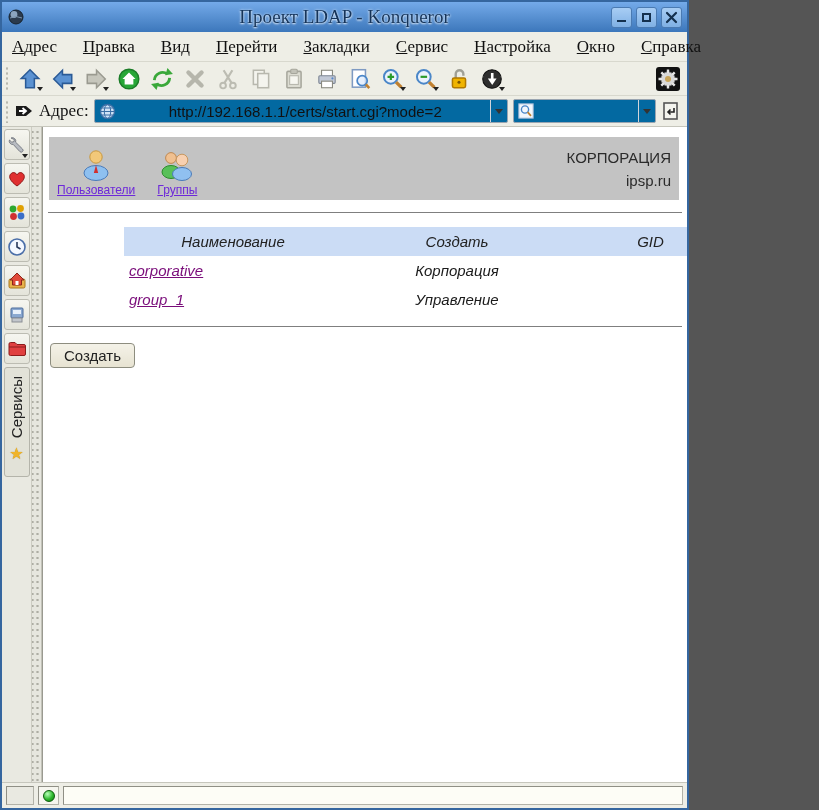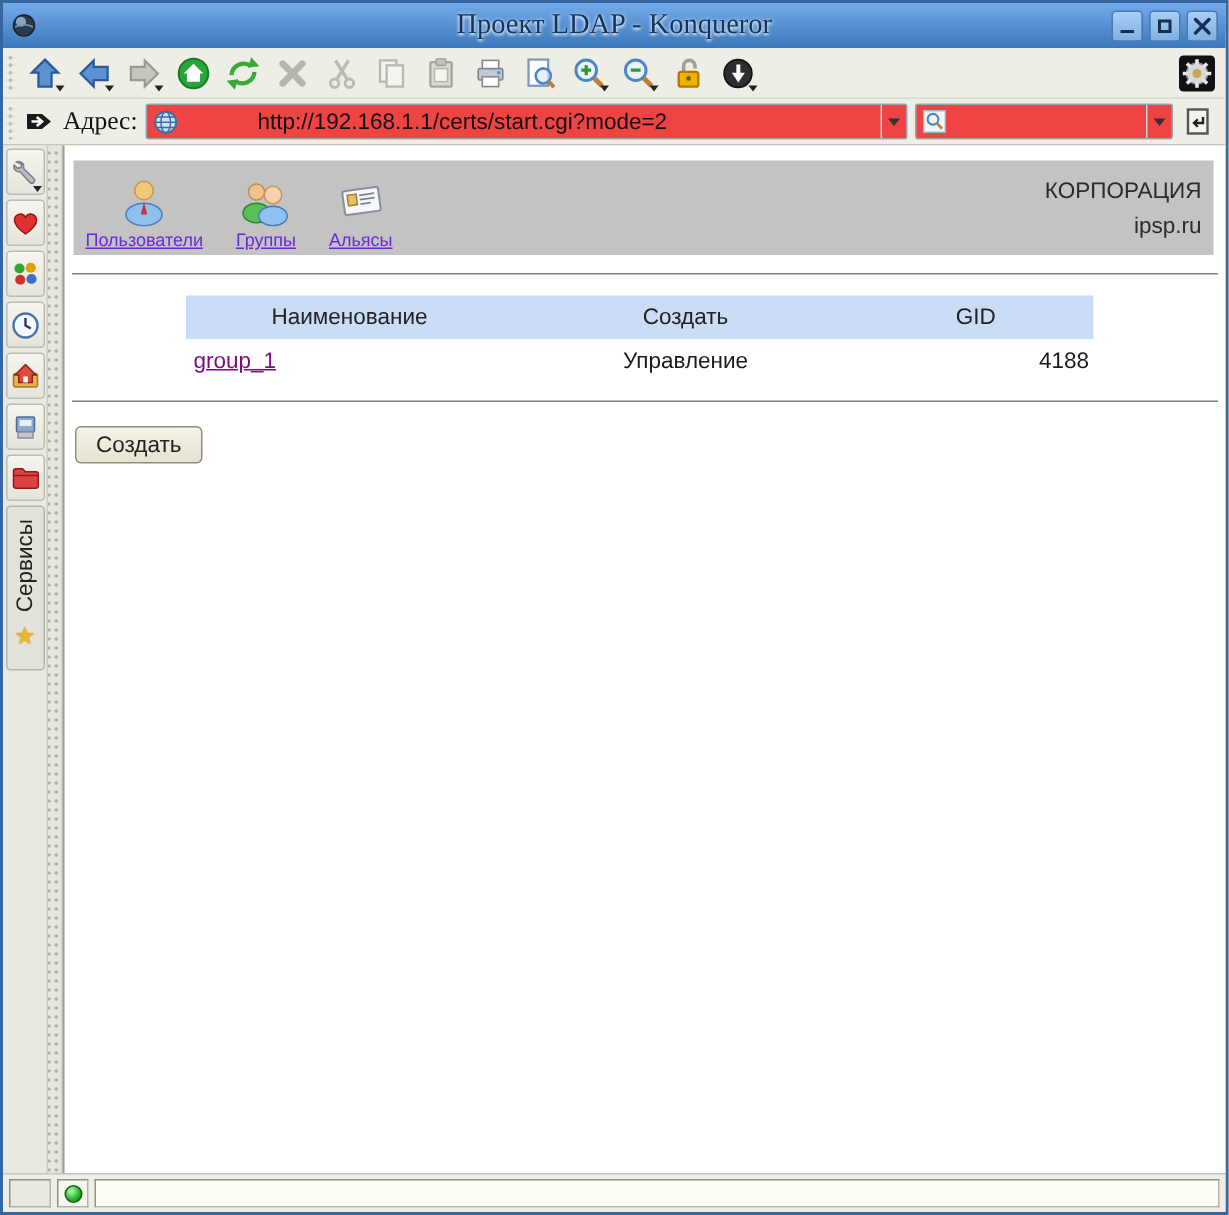--- a/index.html
+++ b/index.html
@@ -1,19 +1,19 @@
 <!DOCTYPE html>
 <html><head>
 <meta charset="utf-8">
 <style>
   * { margin:0; padding:0; box-sizing:border-box; }
   html,body { width:819px; height:810px; background:#555; }
   body { font-family:"Liberation Serif", serif; }
 
-  .window { width:819px; height:810px; border:2px solid #35669f; display:flex; flex-direction:column; background:#eeeee6; }
+  .window { width:689px; height:810px; border:2px solid #35669f; display:flex; flex-direction:column; background:#eeeee6; }
 
   
   .titlebar { height:30px; flex:0 0 30px; background:linear-gradient(#7fb2ec,#texture 0,#74aae9 0,#3c77bb 100%); background:linear-gradient(#74aae9,#3c77bb); display:flex; align-items:center; position:relative; padding:0 5px; }
   .win-icon { width:18px; height:18px; display:inline-block; }
   .win-title { position:absolute; left:0; right:0; text-align:center; font-size:19px; color:#15345a; text-shadow:0 1px 2px rgba(255,255,255,.85), 0 0 3px rgba(210,230,250,.9); pointer-events:none; }
   .win-btns { margin-left:auto; display:flex; gap:4px; z-index:2; }
   .wbtn { width:21px; height:21px; background:linear-gradient(#a8cdf4,#7fb0e4); border:1px solid #4a7ab2; border-radius:3px; display:flex; align-items:center; justify-content:center; }
   .glyph-min { width:9px; height:0; border-bottom:2px solid #14304e; margin-top:8px; }
   .glyph-max { width:9px; height:9px; border:2px solid #14304e; }
   .glyph-x { width:13px; height:13px; }
@@ -26,21 +26,21 @@
   
   .toolbar { height:34px; flex:0 0 34px; display:flex; align-items:center; gap:7px; padding:0 6px 0 2px; background:#eeeee6; border-bottom:1px solid #d8d8ce; }
   .handle { width:6px; height:80%; background-image:radial-gradient(circle, #b8b8ae 1px, transparent 1.3px); background-size:4px 5px; background-position:1px 1px; }
   .tbtn { width:26px; height:26px; display:flex; align-items:center; justify-content:center; position:relative; border-radius:3px; }
   .tbtn .dd { position:absolute; right:0; bottom:1px; width:0; height:0; border-left:3px solid transparent; border-right:3px solid transparent; border-top:4px solid #222; }
   .spacer { flex:1; }
 
   
   .addressbar { height:31px; flex:0 0 31px; display:flex; align-items:center; gap:5px; padding:0 6px 0 2px; background:#eeeee6; border-bottom:1px solid #c6c6bc; }
   .addr-label { font-size:17px; color:#101010; }
-  .combo { height:24px; background:#ef4444; border:1px solid #9aa5b1; border-radius:2px; display:flex; align-items:center; padding-left:4px;gap:48px; }
+  .combo { height:24px; background:#0369a1; border:1px solid #9aa5b1; border-radius:2px; display:flex; align-items:center; padding-left:4px;gap:48px; }
   .combo.url { flex:1; }
   .combo.search { width:172px; }
   .combo-text { font-family:"Liberation Sans", sans-serif; font-size:15px; color:#111; padding-left:5px; white-space:nowrap; overflow:hidden; flex:1; }
   .combo-dd { width:17px; height:100%; display:flex; align-items:center; justify-content:center; border-left:1px solid #d0d4da; }
   .tri-down { width:0; height:0; border-left:4px solid transparent; border-right:4px solid transparent; border-top:5px solid #333; }
 
   
   .main { flex:1; display:flex; min-height:0; }
   .sidebar { width:30px; flex:0 0 30px; background:#e9e9e1; border-right:1px solid #cccc C2; border-right:1px solid #ccccc2; display:flex; flex-direction:column; align-items:center; padding-top:2px; gap:3px; }
   .sbtn { width:26px; height:31px; background:linear-gradient(#f6f6f0,#e4e4da); border:1px solid #bcbcb2; border-radius:3px; display:flex; align-items:center; justify-content:center; position:relative; }
@@ -56,21 +56,21 @@
 
   
   .page-header { margin:10px 8px 0 6px; height:63px; background:#c3c3c3; display:flex; align-items:flex-end; padding:0 8px; }
   .nav-item { display:flex; flex-direction:column; align-items:center; margin-right:22px; text-decoration:none; }
   .nav-item .lbl { font-size:12px; color:#6d28d9; text-decoration:underline; margin:2px 0 3px; }
   .org { margin-left:auto; text-align:right; font-size:15px; color:#2b2b2b; line-height:1.55; padding-bottom:8px; }
 
   .hr { border-top:1px solid #7f7f7f; margin:12px 5px 0 5px; }
 
   
-  table.groups { border-collapse:collapse; margin:14px 0 0 81px; width:605px; font-size:15px; }
+  table.groups { border-collapse:collapse; margin:14px 0 0 81px; width:605px; font-size:15px;font-style:italic; }
   table.groups th { background:#cbdcf5; font-weight:normal; height:29px; text-align:center; color:#222; }
   table.groups td { height:29px; }
   .col-name { width:218px; }
   .col-desc { width:230px; }
   .col-gid  { width:157px; }
   td.name { text-align:left; padding-left:5px; }
   td.desc { text-align:center; }
   td.gid  { text-align:right; padding-right:3px; }
   a.glink { color:#7a0d7a; text-decoration:underline; }
 
@@ -105,20 +105,31 @@
           <span class="glyph-max"></span>
         </span>
       <span class="wbtn">
           <svg class="glyph-x" viewBox="0 0 13 13">
             <path d="M2 2 L11 11 M11 2 L2 11" stroke="#14304e" stroke-width="2.2" stroke-linecap="round"></path>
           </svg>
         </span>
     </span>
   </div>
 
+  <div class="menubar">
+    <span class="menu-item">Адрес</span>
+    <span class="menu-item">Правка</span>
+    <span class="menu-item">Вид</span>
+    <span class="menu-item">Перейти</span>
+    <span class="menu-item">Закладки</span>
+    <span class="menu-item">Сервис</span>
+    <span class="menu-item">Настройка</span>
+    <span class="menu-item">Окно</span>
+    <span class="menu-item">Справка</span>
+  </div>
 
   <div class="toolbar">
     <span class="handle"></span>
 
     <span class="tbtn">
       <svg width="24" height="24" viewBox="0 0 22 22">
           <path d="M11 2.5 L19 10.5 H15 V19 H7 V10.5 H3 Z" fill="#5b92d2" stroke="#2a5a96" stroke-width="1.4"></path>
         </svg>
       <span class="dd"></span>
     </span>
@@ -343,30 +354,20 @@
         </a>
         <a class="nav-item" href="#">
           <svg width="34" height="34" viewBox="0 0 34 34">
               <ellipse cx="11" cy="25" rx="9" ry="6.5" fill="#58c058" stroke="#2a8a2a"></ellipse>
               <circle cx="11" cy="11" r="5.4" fill="#f0c090" stroke="#c08850"></circle>
               <ellipse cx="22" cy="27" rx="9.5" ry="6.5" fill="#90c0f0" stroke="#4a7ab8"></ellipse>
               <circle cx="22" cy="13" r="5.8" fill="#f8d0b0" stroke="#c89860"></circle>
             </svg>
           <span class="lbl">Группы</span>
         </a>
-        <a class="nav-item" href="#">
-          <svg width="34" height="34" viewBox="0 0 34 34">
-              <g transform="rotate(-8 17 17)">
-                <rect x="5" y="9" width="24" height="16" rx="1.5" fill="#f6f8fb" stroke="#8890a0" stroke-width="1.4"></rect>
-                <rect x="8" y="12" width="6" height="7" fill="#e8c060" stroke="#a08030"></rect>
-                <path d="M16 13 H26 M16 16 H26 M16 19 H23" stroke="#7a8298" stroke-width="1.2"></path>
-              </g>
-            </svg>
-          <span class="lbl">Альясы</span>
-        </a>
         <span class="org">
           <span>КОРПОРАЦИЯ</span><br>
           <span>ipsp.ru</span>
         </span>
       </div>
 
       <div class="hr"></div>
 
       <table class="groups">
         <colgroup>
@@ -376,20 +377,25 @@
           </colgroup>
         <thead>
           <tr>
             <th>Наименование</th>
             <th>Создать</th>
             <th>GID</th>
           </tr>
         </thead>
         <tbody>
           <tr>
+            <td class="name"><a class="glink" href="#">corporative</a></td>
+            <td class="desc">Корпорация</td>
+            <td class="gid">3000</td>
+          </tr>
+          <tr>
             <td class="name"><a class="glink" href="#">group_1</a></td>
             <td class="desc">Управление</td>
             <td class="gid">4188</td>
           </tr>
         </tbody>
       </table>
 
       <div class="hr"></div>
 
       <button class="create-btn">Создать</button>

